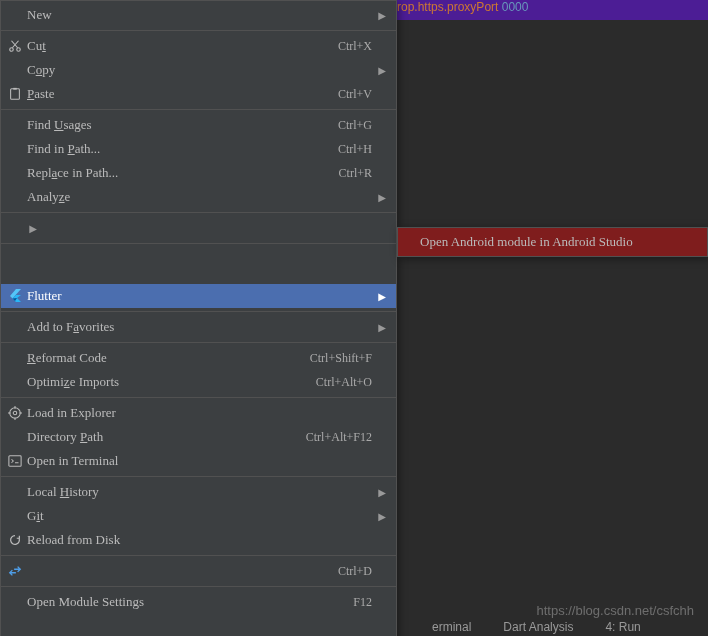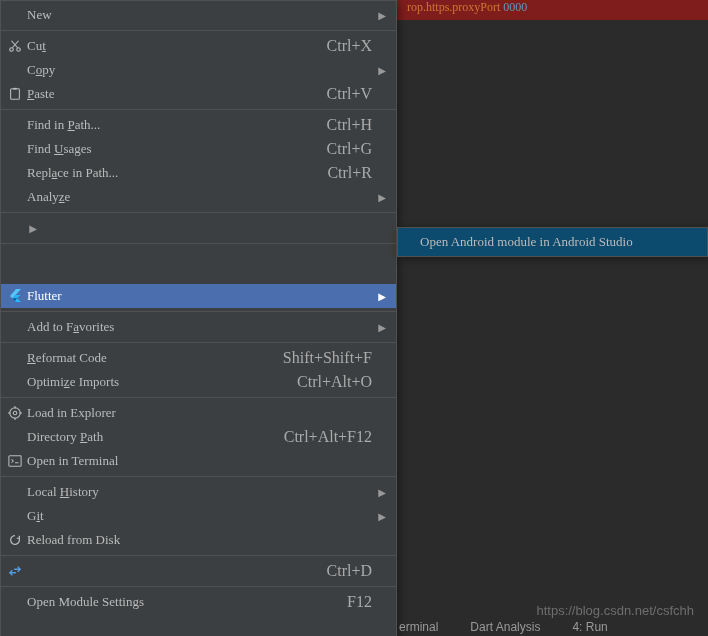--- a/index.html
+++ b/index.html
@@ -44,59 +44,58 @@
     align-items: center;
     justify-content: center;
     margin-right: 2px;
   }
   .menu-item .label {
     flex: 1;
     white-space: nowrap;
   }
   .menu-item .shortcut {
     color: #aaaaaa;
-    font-size: 16px;
+    font-size: 12px;
     margin-left: auto;
     padding-right: 4px;
   }
   .menu-item .arrow {
     width: 10px;
     text-align: right;
     color: #999;
     font-size: 10px;
   }
   .menu-item.highlighted .arrow { color: #fff; }
   .separator {
     height: 1px;
     background: #515151;
     margin: 3px 0;
   }
   .underline { text-decoration: underline; }
   .submenu {
     position: absolute;
     left: 397px;
     top: 227px;
-    background: #0c4a6e;
+    background: #7f1d1d;
     border: 1px solid #515151;
     box-shadow: 2px 2px 8px rgba(0,0,0,0.4);
     padding: 2px 0;
     width: 311px;
   }
   .submenu .menu-item { padding-left: 22px; }
   .editor-bg {
     position: absolute;
     left: 397px;
     top: 0;
     right: 0;
     height: 20px;
-    background: #7f1d1d;
+    background: #4c1d95;
     color: #6a8759;
-    font-family: Liberation Serif, serif;
+    font-family: Liberation Sans, sans-serif;
     font-size: 12px;
-    padding-left: 10px;
     overflow: hidden;
     white-space: nowrap;
   }
   .editor-bg .key { color: #cc7832; }
   .editor-bg .val { color: #6897bb; }
   .watermark {
     position: absolute;
     right: 14px;
     bottom: 18px;
     color: #8a8a8a;
@@ -106,21 +105,21 @@
   .bottom-bar {
     position: absolute;
     left: 397px;
     right: 0;
     bottom: 0;
     height: 16px;
     color: #999;
     font-size: 12px;
     display: flex;
     gap: 32px;
-    padding-left: 2px;
+    padding-left: 35px;
     overflow: hidden;
     text-align: center;
   }
   svg { display: block; }
 </style>
 </head>
 <body>
 
 <div class="editor-bg">
   <span class="key">rop.https.proxyPort</span>
@@ -159,28 +158,28 @@
           <rect x="6" y="1" width="4" height="2" fill="#bbbbbb"></rect>
         </svg>
       </span>
       <span class="label"><span class="underline">P</span>aste</span>
       <span class="shortcut">Ctrl+V</span>
       <span class="arrow"></span>
     </div>
     <div class="separator"></div>
     <div class="menu-item">
       <span class="icon-slot"></span>
+      <span class="label">Find <span class="underline">U</span>sages</span>
+      <span class="shortcut">Ctrl+G</span>
+      <span class="arrow"></span>
+    </div>
+    <div class="menu-item">
+      <span class="icon-slot"></span>
       <span class="label">Find in <span class="underline">P</span>ath...</span>
       <span class="shortcut">Ctrl+H</span>
-      <span class="arrow"></span>
-    </div>
-    <div class="menu-item">
-      <span class="icon-slot"></span>
-      <span class="label">Find <span class="underline">U</span>sages</span>
-      <span class="shortcut">Ctrl+G</span>
       <span class="arrow"></span>
     </div>
     <div class="menu-item">
       <span class="icon-slot"></span>
       <span class="label">Repl<span class="underline">a</span>ce in Path...</span>
       <span class="shortcut">Ctrl+R</span>
       <span class="arrow"></span>
     </div>
     <div class="menu-item">
       <span class="icon-slot"></span>
@@ -207,21 +206,21 @@
     <div class="separator"></div>
     <div class="menu-item">
       <span class="icon-slot"></span>
       <span class="label">Add to F<span class="underline">a</span>vorites</span>
       <span class="arrow">▶</span>
     </div>
     <div class="separator"></div>
     <div class="menu-item">
       <span class="icon-slot"></span>
       <span class="label"><span class="underline">R</span>eformat Code</span>
-      <span class="shortcut">Shift+Shift+F</span>
+      <span class="shortcut">Ctrl+Shift+F</span>
       <span class="arrow"></span>
     </div>
     <div class="menu-item">
       <span class="icon-slot"></span>
       <span class="label">Optimi<span class="underline">z</span>e Imports</span>
       <span class="shortcut">Ctrl+Alt+O</span>
       <span class="arrow"></span>
     </div>
     <div class="separator"></div>
     <div class="menu-item">

